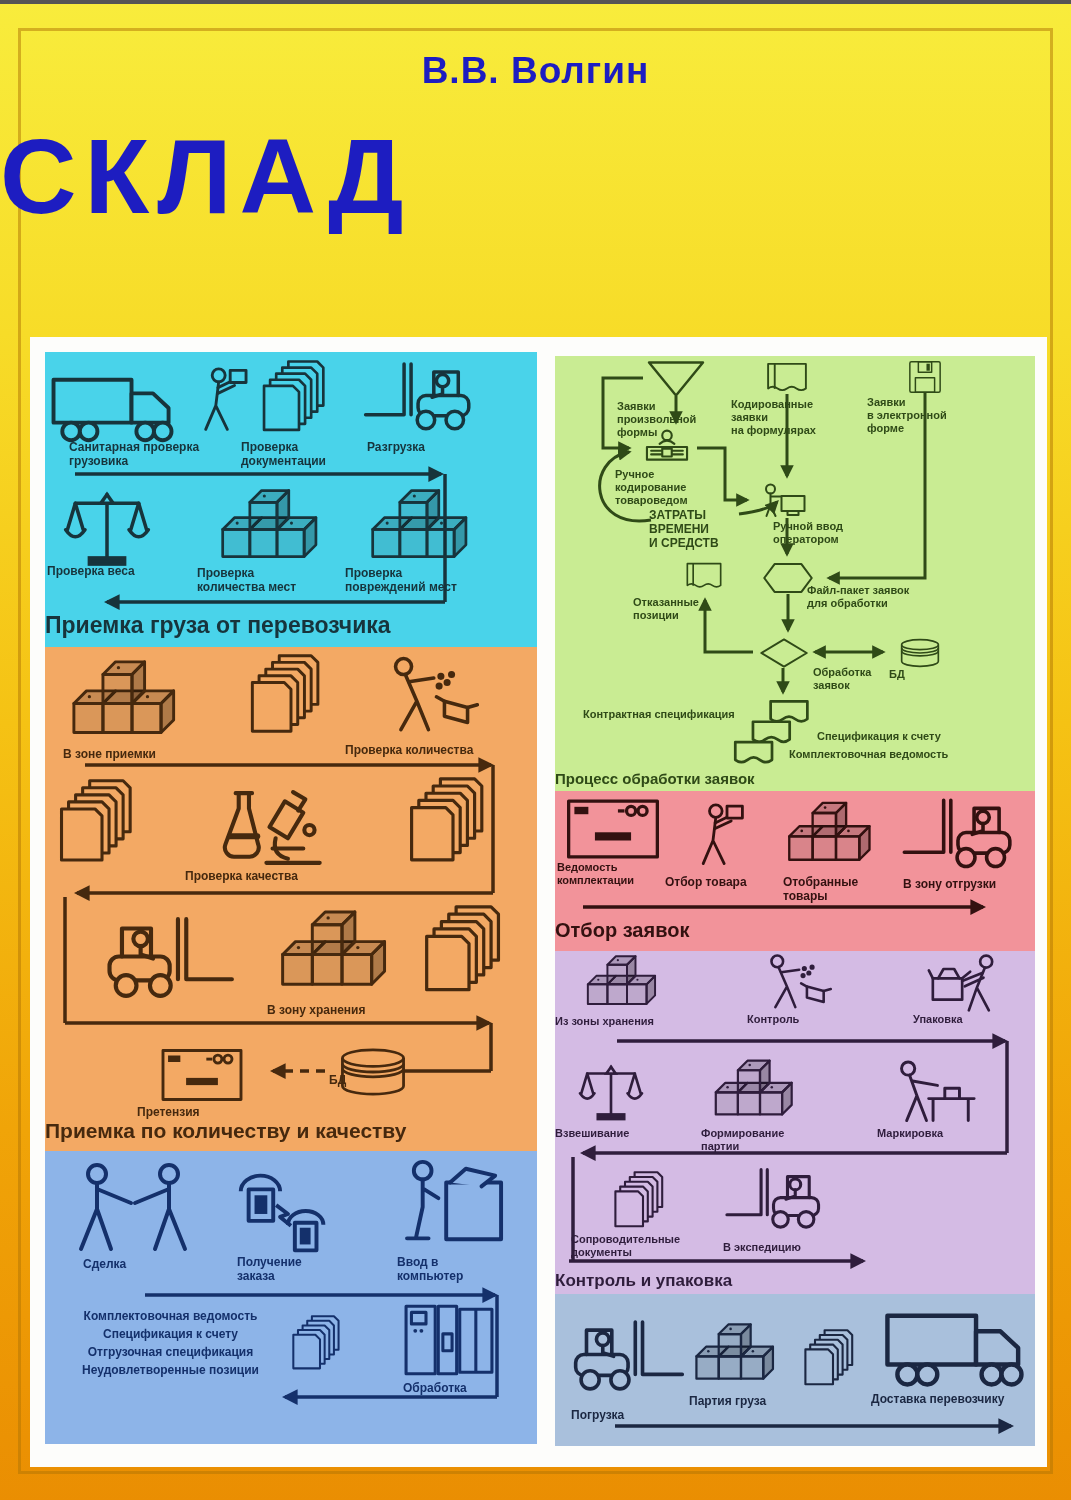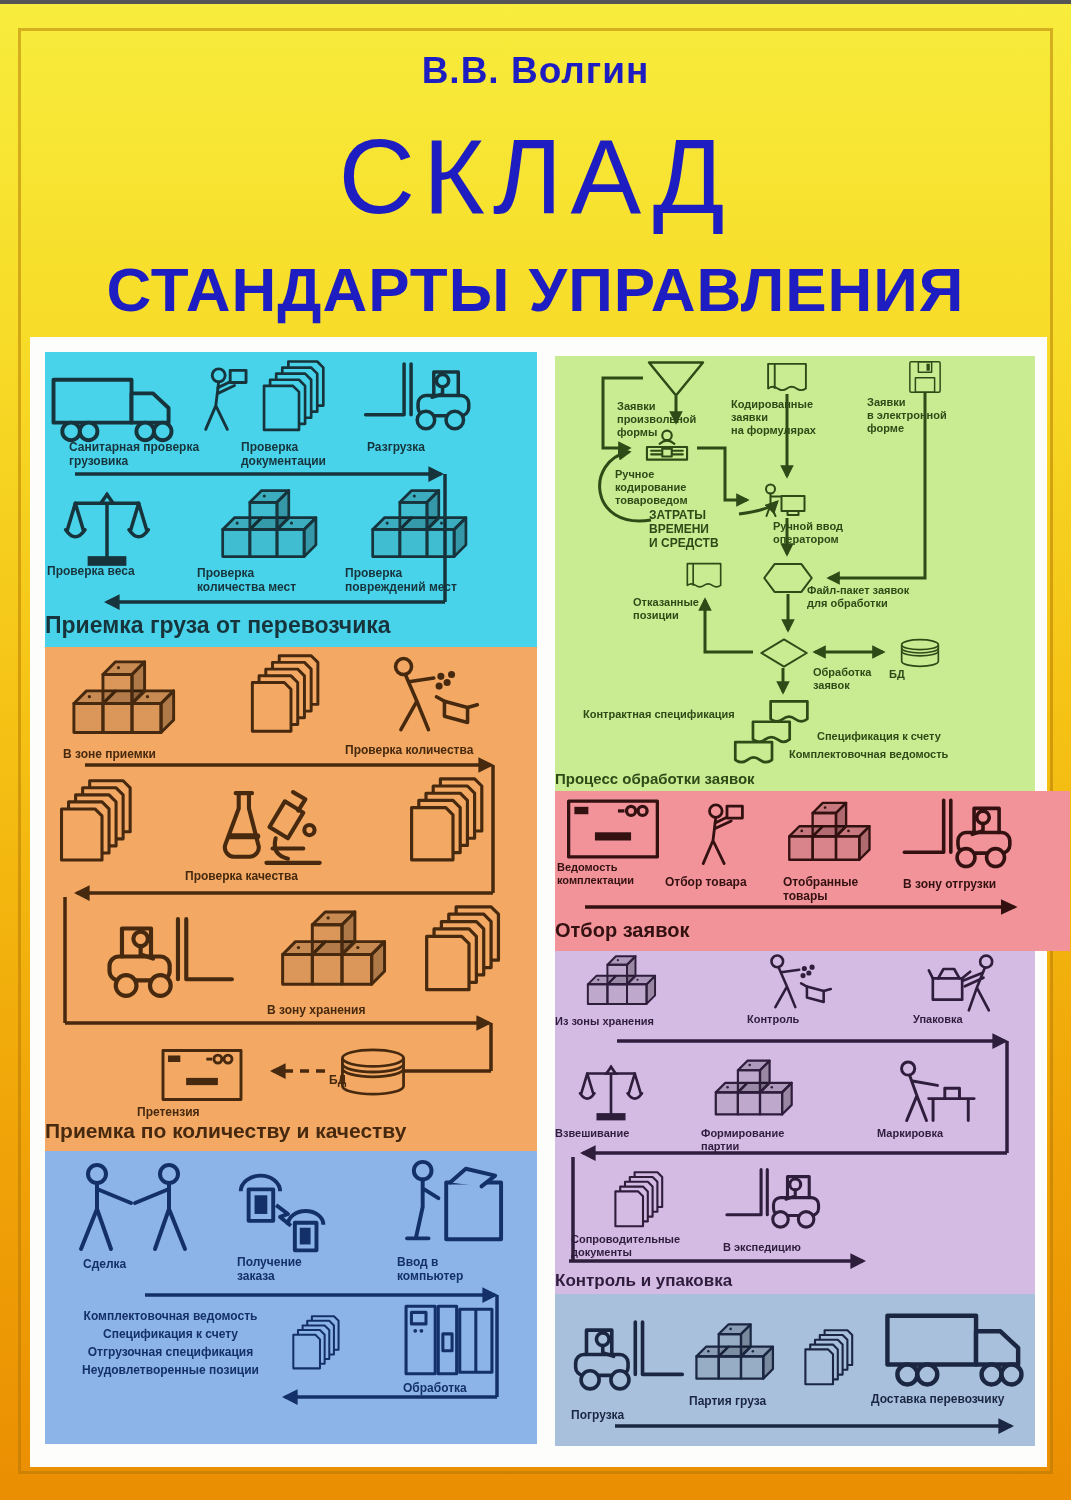--- a/index.html
+++ b/index.html
@@ -4,31 +4,31 @@
 <style>
   html,body{margin:0;padding:0;background:#555;}
   #poster{
     position:relative;width:1071px;height:1500px;margin:4px auto;overflow:hidden;
     background:linear-gradient(180deg,#f8ec3c 0%,#f7dc28 22%,#f5c214 48%,#f0a408 75%,#ea8e02 100%);
     font-family:"Liberation Sans",sans-serif;
   }
   .frame{position:absolute;left:18px;top:24px;right:18px;bottom:30px;border:3px solid rgba(176,116,4,.5);pointer-events:none;}
   .author{position:absolute;left:0;top:46px;width:100%;text-align:center;
     font-size:37px;font-weight:700;color:#1d1dc1;letter-spacing:1px;}
-  .title{position:absolute;left:0;top:112px;width:100%;text-align:center;
-    font-size:106px;font-weight:400;color:#1d1dc1;letter-spacing:8px;}
+  .title{position:absolute;left:0;top:112px;width:100%;text-align:left;
+    font-size:106px;font-weight:700;color:#1d1dc1;letter-spacing:8px;}
   .subtitle{position:absolute;left:0;top:250px;width:100%;text-align:center;
     font-size:62px;font-weight:800;color:#1d1dc1;letter-spacing:1px;}
   .sheet{position:absolute;left:30px;top:333px;width:1017px;height:1130px;background:#fdfdfb;}
   .panel{position:absolute;overflow:hidden;}
   .p-cyan  {--ink:#17343c;--pf:#49d3ea;background:var(--pf);}
   .p-orange{--ink:#46290e;--pf:#f3a964;background:var(--pf);}
   .p-blue  {--ink:#14306b;--pf:#8db4e8;background:var(--pf);}
   .p-green {--ink:#2f4a17;--pf:#c9ec93;background:var(--pf);}
-  .p-pink  {--ink:#331110;--pf:#f2939a;background:var(--pf);padding-left:35px;}
+  .p-pink  {--ink:#331110;--pf:#f2939a;background:var(--pf);}
   .p-purple{--ink:#2f1d3c;--pf:#d4bbe4;background:var(--pf);}
   .p-lblue {--ink:#1b2742;--pf:#a9c0dc;background:var(--pf);}
   .wires{position:absolute;left:0;top:0;width:100%;height:100%;}
   .ico{position:absolute;overflow:visible;color:var(--ink);}
   .flip{transform:scaleX(-1);}
   .lbl{position:absolute;font-size:12px;line-height:1.18;font-weight:600;text-align:left;
        white-space:pre-line;color:var(--ink);}
   .s11{font-size:11px;}
   .cap{position:absolute;font-weight:700;text-align:left;color:var(--ink);white-space:pre-line;}
   .bold{font-weight:800;}
@@ -210,21 +210,20 @@
     <path d="M28 32 h54 v26 q-9 7 -18 0 q-9 -7 -18 0 q-9 7 -18 0 z" fill="var(--pf,#fff)"></path>
     <path d="M2 62 h54 v26 q-9 7 -18 0 q-9 -7 -18 0 q-9 7 -18 0 z" fill="var(--pf,#fff)"></path>
   </symbol>
 </defs>
 </svg>
 
 <div id="poster">
   <div class="frame"></div>
   <div class="author">В.В. Волгин</div>
   <div class="title">СКЛАД</div>
-  <div class="subtitle">СТАНДАРТЫ УПРАВЛЕНИЯ</div>
   <div class="sheet"></div>
 
   <section class="panel p-cyan" style="left:45px;top:348px;width:492px;height:295px">
     <svg class="wires" viewBox="0 0 492 295" preserveAspectRatio="none">
       <defs>
           <marker id="mk-c" viewBox="0 0 10 10" refX="8" refY="5" markerWidth="4.5" markerHeight="4.5" orient="auto-start-reverse">
             <path d="M0 0 L10 5 L0 10 z" fill="#17343c"></path>
           </marker>
         </defs>
       <g stroke="#17343c" stroke-width="3.5" fill="none">

